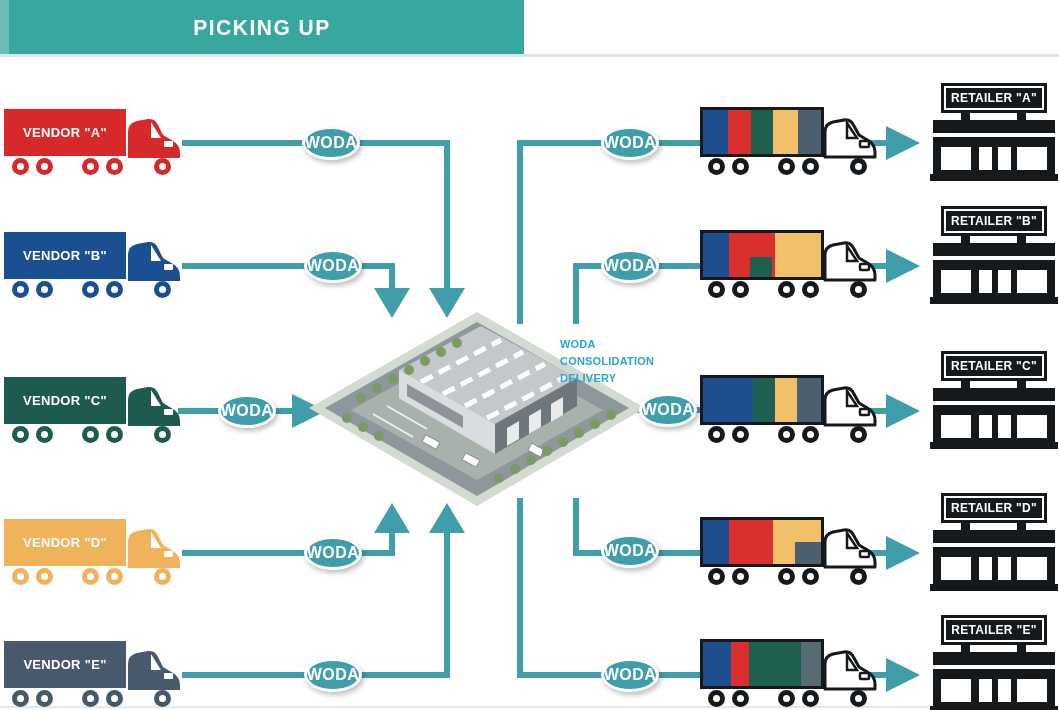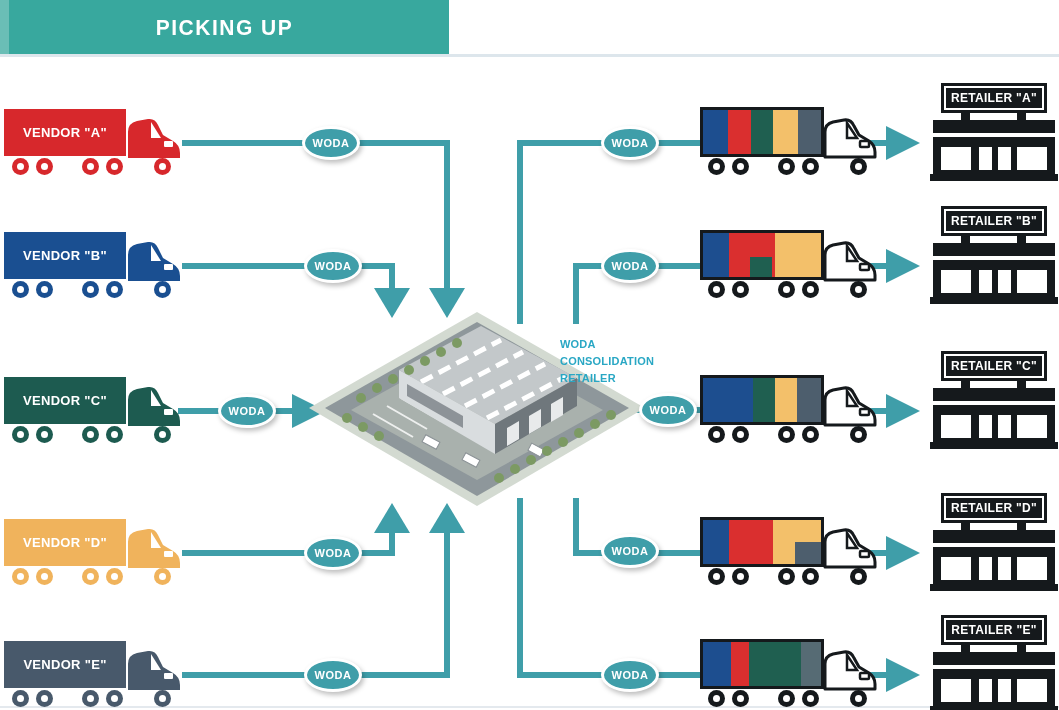--- a/index.html
+++ b/index.html
@@ -3,41 +3,41 @@
 <meta charset="utf-8">
 <style>
   :root{ --line:#3f9ea9; }
   html,body{margin:0;padding:0;background:#fff;}
   .stage{
     position:relative;width:1059px;height:710px;overflow:hidden;background:#fff;
     font-family:"Liberation Sans", sans-serif;
   }
   
   .hdr{position:absolute;top:0;height:54px;display:flex;align-items:center;justify-content:center;}
-  .hdr-pickup{left:0;width:449px;}
+  .hdr-pickup{left:0;width:524px;}
   .hdr-pickup::before{content:"";position:absolute;left:0;top:0;bottom:0;width:9px;background:rgba(255,255,255,.25);}
   .hdr-delivery{left:482px;width:577px;}
   .hdr-label{color:#fff;font-size:21px;font-weight:bold;letter-spacing:1.5px;transform:scaleY(1.08);}
   .hdr-shadow{position:absolute;left:0;top:54px;width:1059px;height:3px;background:#dde6ec;}
   .page-bottom-line{position:absolute;left:0;top:706px;width:1059px;height:2px;background:#e4e9ee;}
   
   .hline,.vline{position:absolute;background:var(--line);z-index:1;}
   .hline{height:6px;}
   .vline{width:6px;}
   .tri{position:absolute;width:0;height:0;z-index:1;}
   .tri-down{border-left:18px solid transparent;border-right:18px solid transparent;border-top:30px solid var(--line);}
   .tri-up{border-left:18px solid transparent;border-right:18px solid transparent;border-bottom:30px solid var(--line);}
   .tri-right{border-top:17px solid transparent;border-bottom:17px solid transparent;border-left:34px solid var(--line);}
   
   .woda{
     position:absolute;width:58px;height:34px;border-radius:50%;
     background:var(--line);border:3px solid #fff;box-sizing:border-box;
     box-shadow:2px 3px 5px rgba(0,0,0,.25);
     display:flex;align-items:center;justify-content:center;
-    color:#fff;font-size:11px;font-weight:bold;letter-spacing:.5px;z-index:6;
+    color:#fff;font-size:16px;font-weight:bold;letter-spacing:.5px;z-index:6;
   }
   
   .truck{position:absolute;width:182px;height:70px;z-index:4;}
   .trailer{position:absolute;left:0;top:3px;width:122px;height:47px;display:flex;align-items:center;justify-content:center;}
   .vendor .trailer{background:currentColor;}
   .vlabel{color:#fff;font-size:13px;font-weight:bold;letter-spacing:.3px;white-space:nowrap;}
   .delivery .trailer{top:1px;width:118px;height:44px;border:3px solid #15191c;background:#fff;display:flex;overflow:visible;}
   .delivery .trailer i{display:block;height:100%;}
   .delivery .trailer .inset{position:absolute;}
   .cab{position:absolute;left:122px;top:4px;width:58px;height:50px;}
@@ -421,16 +421,16 @@
         <circle cx="244" cy="145" r="5"></circle>
         <circle cx="260" cy="136" r="5"></circle>
         <circle cx="276" cy="127" r="5"></circle>
         <circle cx="292" cy="118" r="5"></circle>
         <circle cx="308" cy="109" r="5"></circle>
       <circle cx="44" cy="112" r="5"></circle>
         <circle cx="60" cy="121" r="5"></circle>
         <circle cx="76" cy="130" r="5"></circle>
     </g>
   </svg>
-  <div class="wh-label" style="color: rgb(41, 167, 196);">WODA CONSOLIDATION RETAILER</div>
+  <div class="wh-label" style="color: rgb(41, 167, 196);">WODA CONSOLIDATION DELIVERY</div>
 
   <div class="page-bottom-line"></div>
 </div>
 
 </body></html>

